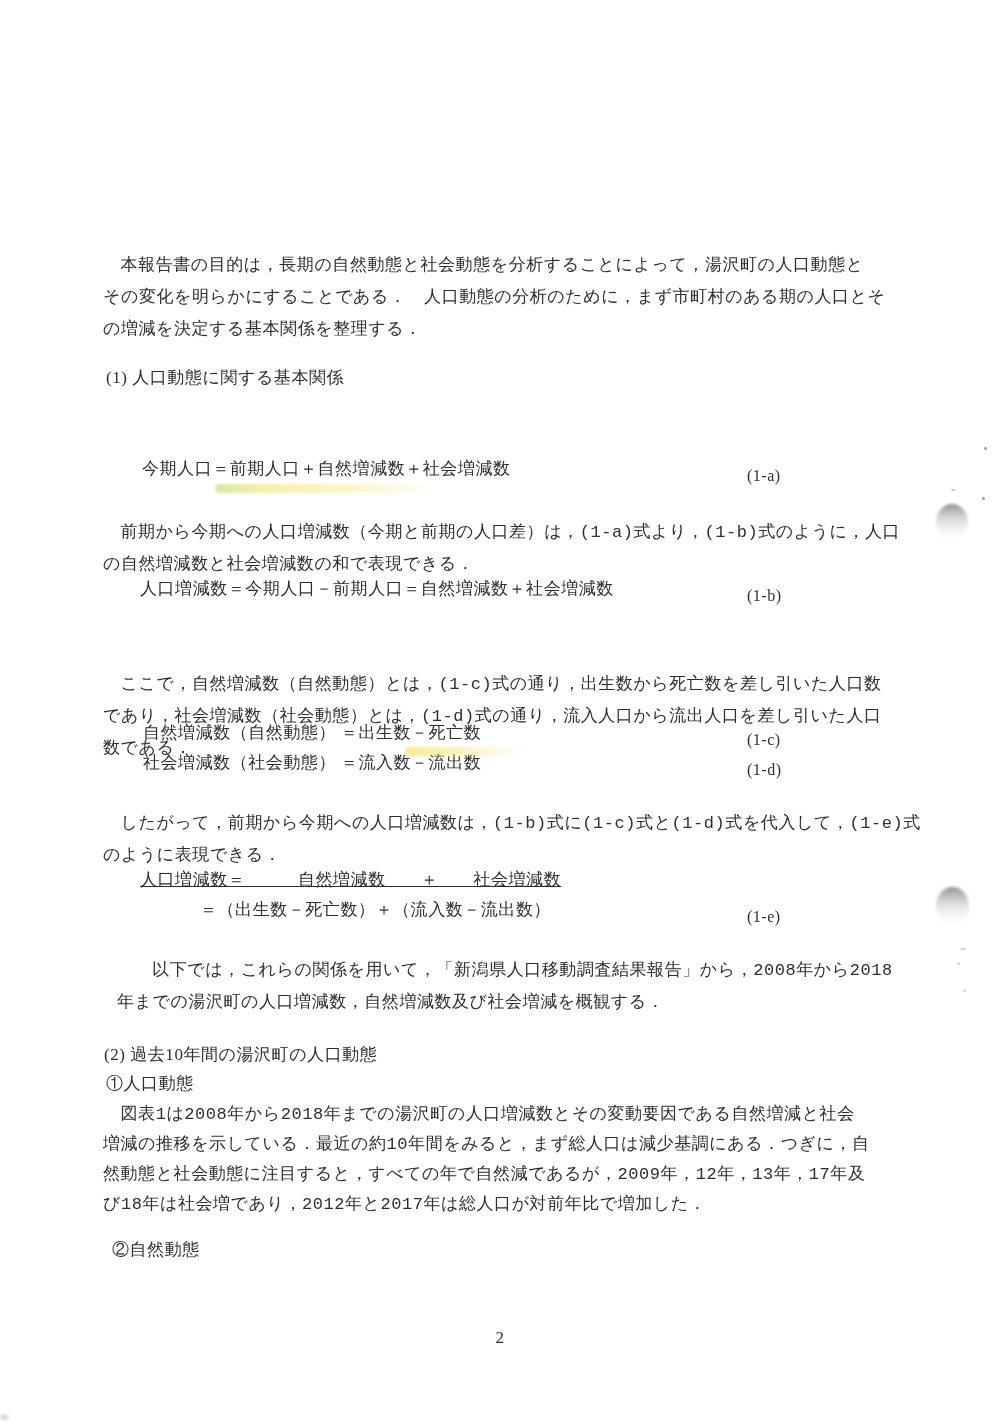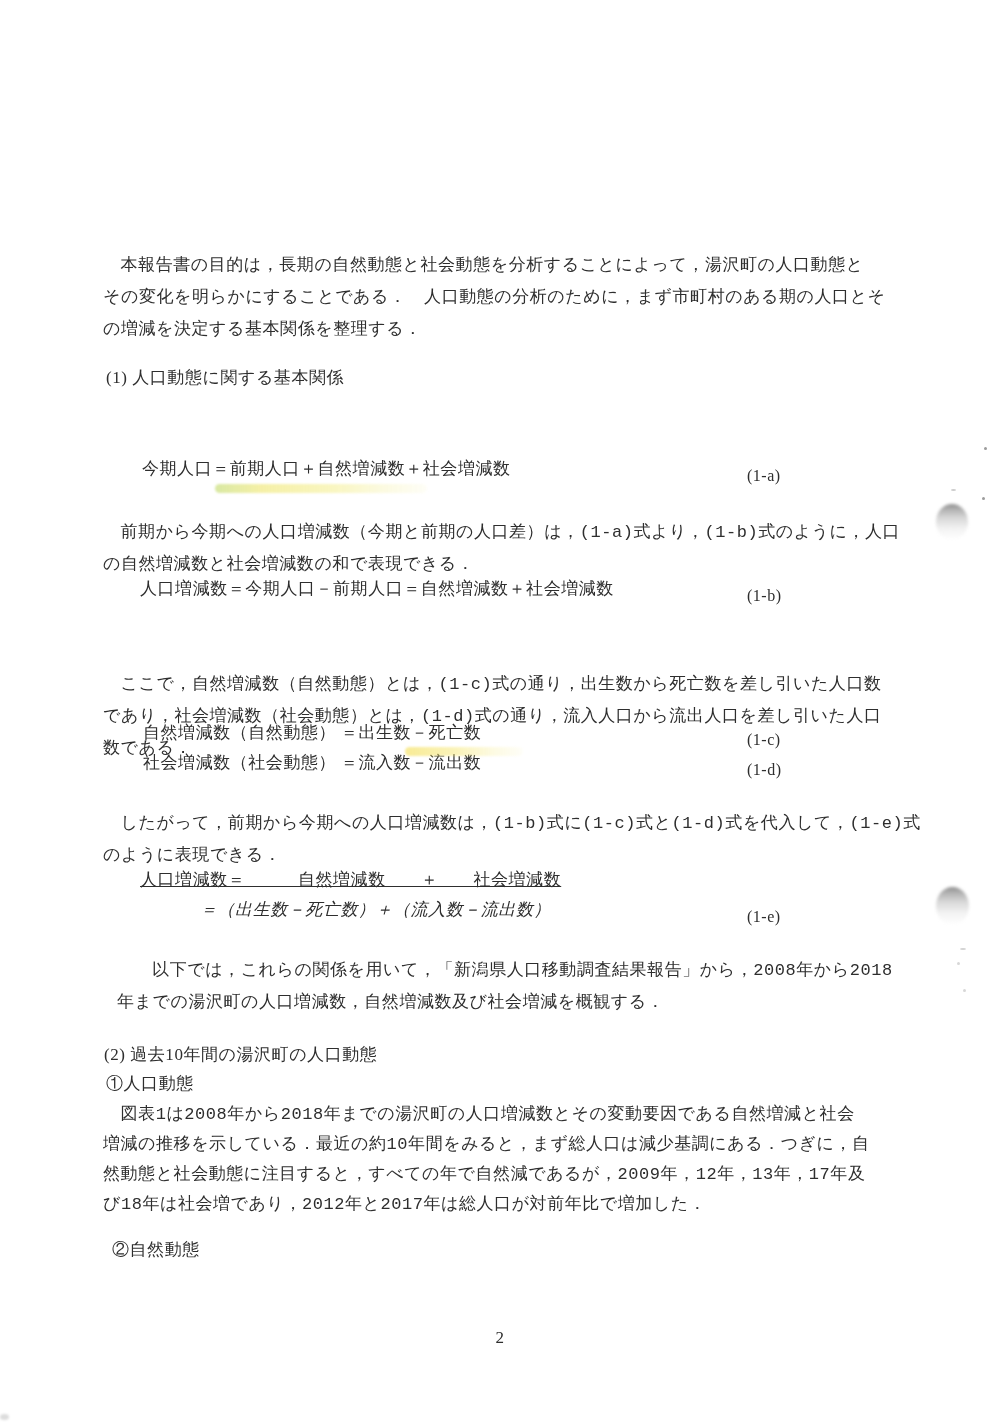--- a/index.html
+++ b/index.html
@@ -96,21 +96,21 @@
 
   <div class="tb" style="left:103px; top:808px;">
     <div class="line">　したがって，前期から今期への人口増減数は，(1-b)式に(1-c)式と(1-d)式を代入して，(1-e)式</div>
     <div class="line">のように表現できる．</div>
   </div>
 
   <div class="eq" style="top:868px;">
     <span class="eq-body" style="left:140px;text-decoration:underline;">人口増減数＝　　　自然増減数　　＋　　社会増減数</span>
   </div>
   <div class="eq" style="top:898px;">
-    <span class="eq-body" style="left:200px;font-style:italic;">＝（出生数－死亡数）＋（流入数－流出数）</span>
+    <span class="eq-body" style="left:200px;">＝（出生数－死亡数）＋（流入数－流出数）</span>
     <span class="eq-label">(1-e)</span>
   </div>
 
   <div class="tb" style="left:117px; top:955px;">
     <div class="line">　　以下では，これらの関係を用いて，「新潟県人口移動調査結果報告」から，2008年から2018</div>
     <div class="line">年までの湯沢町の人口増減数，自然増減数及び社会増減を概観する．</div>
   </div>
 
   <div class="sect-title" style="left:104px; top:1043px;">(2) 過去10年間の湯沢町の人口動態</div>
 

